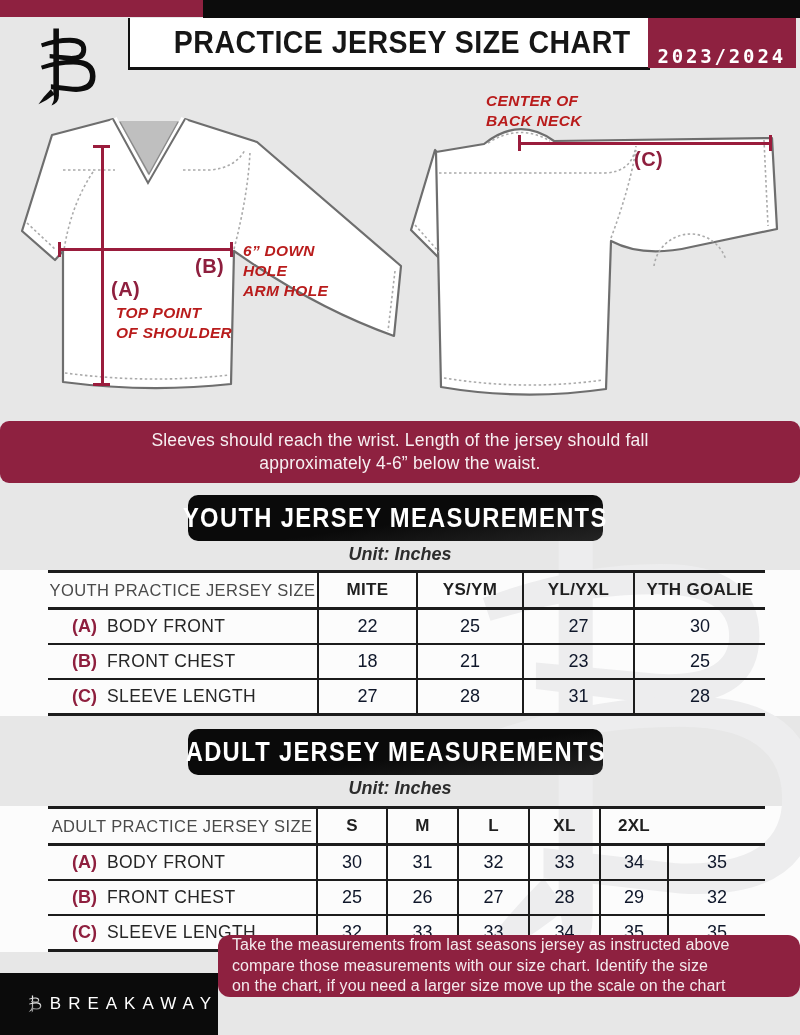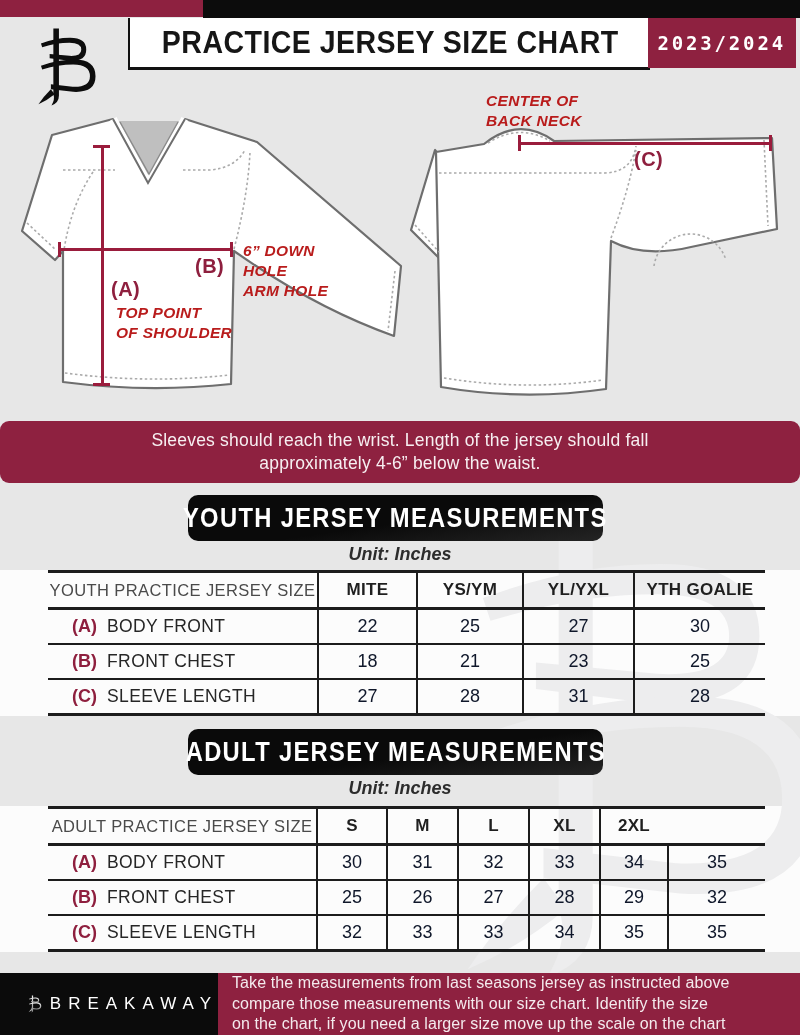--- a/index.html
+++ b/index.html
@@ -5,25 +5,25 @@
   html,body{margin:0;padding:0;background:#cfcfcf;}
   #page{position:relative;width:800px;height:1035px;background:#E7E7E7;overflow:hidden;
         font-family:"Liberation Sans",sans-serif;}
   .abs{position:absolute;}
 
   
   .top-maroon{left:0;top:0;width:203px;height:17px;background:#8E2140;}
   .top-black{left:203px;top:0;width:597px;height:18px;background:#0C0C0C;}
   .title-bar{left:128px;top:18px;width:520px;height:49px;background:#FFFFFF;
              border-left:2px solid #111;border-bottom:3px solid #111;
-             display:flex;align-items:center;justify-content:center;}
+             display:flex;align-items:center;justify-content:flex-end;}
   .title-bar span{font-size:31px;font-weight:bold;color:#161616;letter-spacing:.5px;
                   transform:scaleX(.92);white-space:nowrap;}
   .year-block{left:648px;top:18px;width:148px;height:50px;background:#8E2140;
-              display:flex;align-items:center;justify-content:center;}
+              display:flex;align-items:flex-end;justify-content:center;}
   .year-block span{font-family:"DejaVu Sans Mono",monospace;font-weight:bold;color:#fff;
                    font-size:20px;letter-spacing:3px;transform:scaleX(.95);white-space:nowrap;}
   .logo-svg{left:36px;top:26px;width:62px;height:82px;}
 
   
   .hero-svg{pointer-events:none;}
   .mline{background:#9A1C3C;}
   .mkey{font-weight:800;font-size:20px;color:#8E1F3E;letter-spacing:.5px;}
   .note{font-style:italic;font-weight:600;font-size:15.5px;line-height:20px;color:#b91c1c;
         letter-spacing:.3px;white-space:nowrap;}
@@ -55,23 +55,23 @@
   .hsize{font-size:16.5px;color:#4A4A4A;letter-spacing:.4px;}
   .hcol{font-weight:bold;font-size:17px;color:#1F1F1F;letter-spacing:.3px;}
   .trow .first.rowlab{justify-content:flex-start;padding-left:24px;}
   .rkey{font-weight:800;font-size:18px;color:#8E1F3E;margin-right:10px;}
   .rlabel{font-size:17.5px;color:#262626;letter-spacing:.4px;}
   .val{font-size:18px;color:#0f172a;}
 
   
   .foot-black{left:0;top:973px;width:218px;height:62px;background:#0B0B0B;
               display:flex;align-items:center;}
-  .foot-maroon{left:218px;top:973px;width:582px;height:62px;background:#8E2140;
+  .foot-maroon{left:218px;top:935px;width:582px;height:62px;background:#8E2140;
                display:flex;flex-direction:column;justify-content:center;padding-left:14px;
-               box-sizing:border-box;}
+               box-sizing:border-box;border-radius:12px;}
   .foot-maroon div{color:#F4EAED;font-size:16px;line-height:20.5px;letter-spacing:.1px;white-space:nowrap;}
   .foot-brand{color:#FFFFFF;font-weight:normal;font-size:17px;letter-spacing:7px;margin-left:8px;white-space:nowrap;}
 
   .wmark{left:452px;top:492px;width:380px;height:500px;}
 </style>
 </head>
 <body>
 
 <svg width="0" height="0" style="position:absolute">
   <defs>

